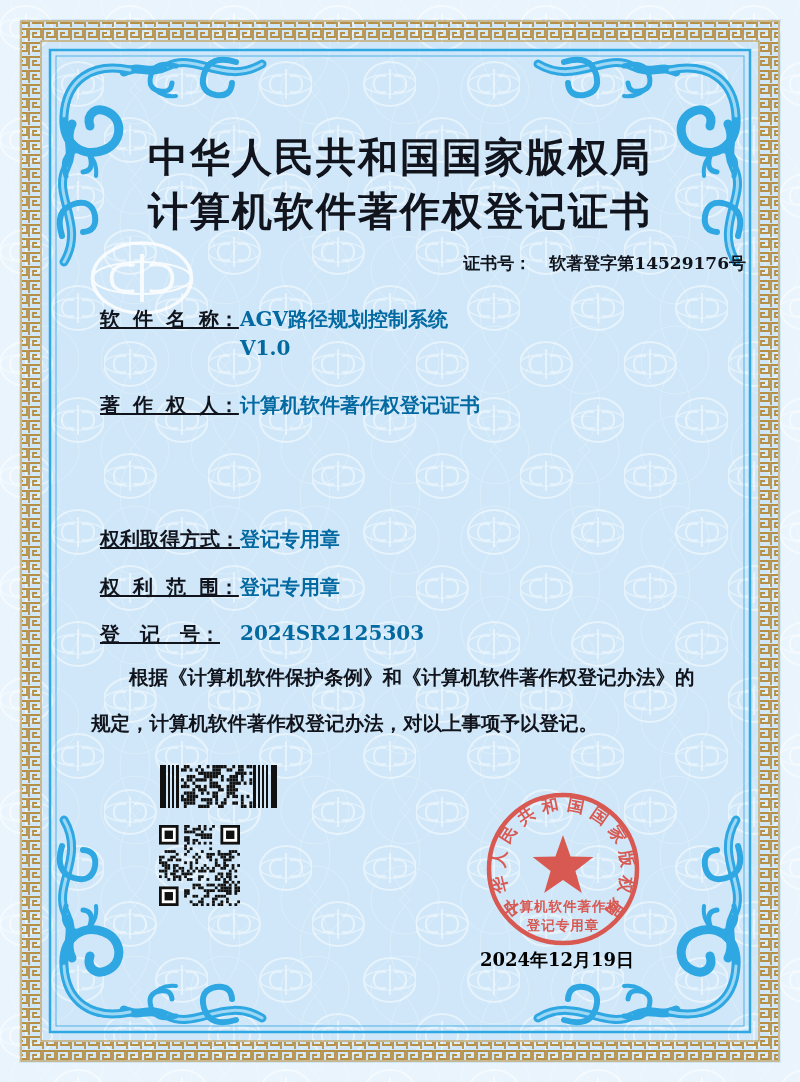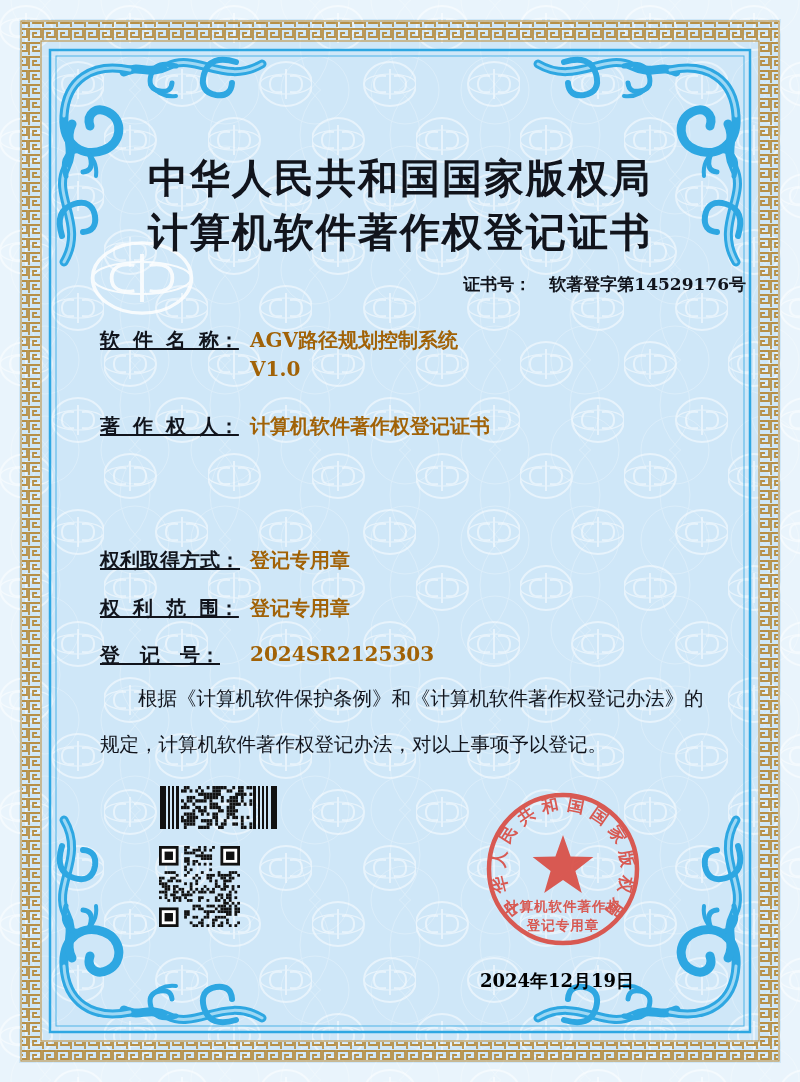--- a/index.html
+++ b/index.html
@@ -1,27 +1,27 @@
 <!DOCTYPE html>
 <html><head>
 <meta charset="utf-8">
 <style>
   html,body{margin:0;padding:0;}
   body{width:800px;height:1082px;overflow:hidden;background:#eef6fc;
        font-family:"DejaVu Serif","Liberation Serif",serif;}
   #cert{position:relative;width:800px;height:1082px;background:#cfe7f8;}
   #bg{position:absolute;left:0;top:0;width:800px;height:1082px;}
-  .abs{position:absolute;margin-top:21px;}
+  .abs{position:absolute;}
   .title{left:0;width:800px;text-align:center;font-weight:700;
          font-size:40px;letter-spacing:2px;color:#11141c;white-space:nowrap;}
   .certno{top:252px;right:54px;font-size:17px;font-weight:700;color:#11141c;white-space:nowrap;text-align:center;}
   .certno .gap{display:inline-block;width:18px;}
   .flabel{left:100px;font-size:20px;font-weight:700;color:#11141c;white-space:nowrap;word-spacing:6px;text-decoration:underline;}
-  .fvalue{left:250px;font-size:20px;font-weight:600;color:#a16207;white-space:nowrap;}
-  .stmt{left:100px;width:618px;font-size:19.5px;font-weight:400;color:#11141c;line-height:24px;white-space:nowrap;}
+  .fvalue{left:240px;font-size:20px;font-weight:600;color:#0369a1;white-space:nowrap;}
+  .stmt{left:91px;width:618px;font-size:19.5px;font-weight:700;color:#11141c;line-height:24px;white-space:nowrap;}
   .date{top:948px;left:457px;width:200px;text-align:center;font-size:18px;
         font-weight:700;color:#000000;white-space:nowrap;}
   .seal{position:absolute;left:468px;top:774px;width:190px;height:190px;}
   .sealtxt{font-family:"DejaVu Serif",serif;font-weight:700;font-size:13.5px;
            fill:#d94a41;text-anchor:middle;letter-spacing:1px;}
   #barcode{left:160px;top:765px;width:118px;height:43px;}
   #qrcode{left:159px;top:825px;width:81px;height:81px;}
 </style>
 </head>
 <body>

